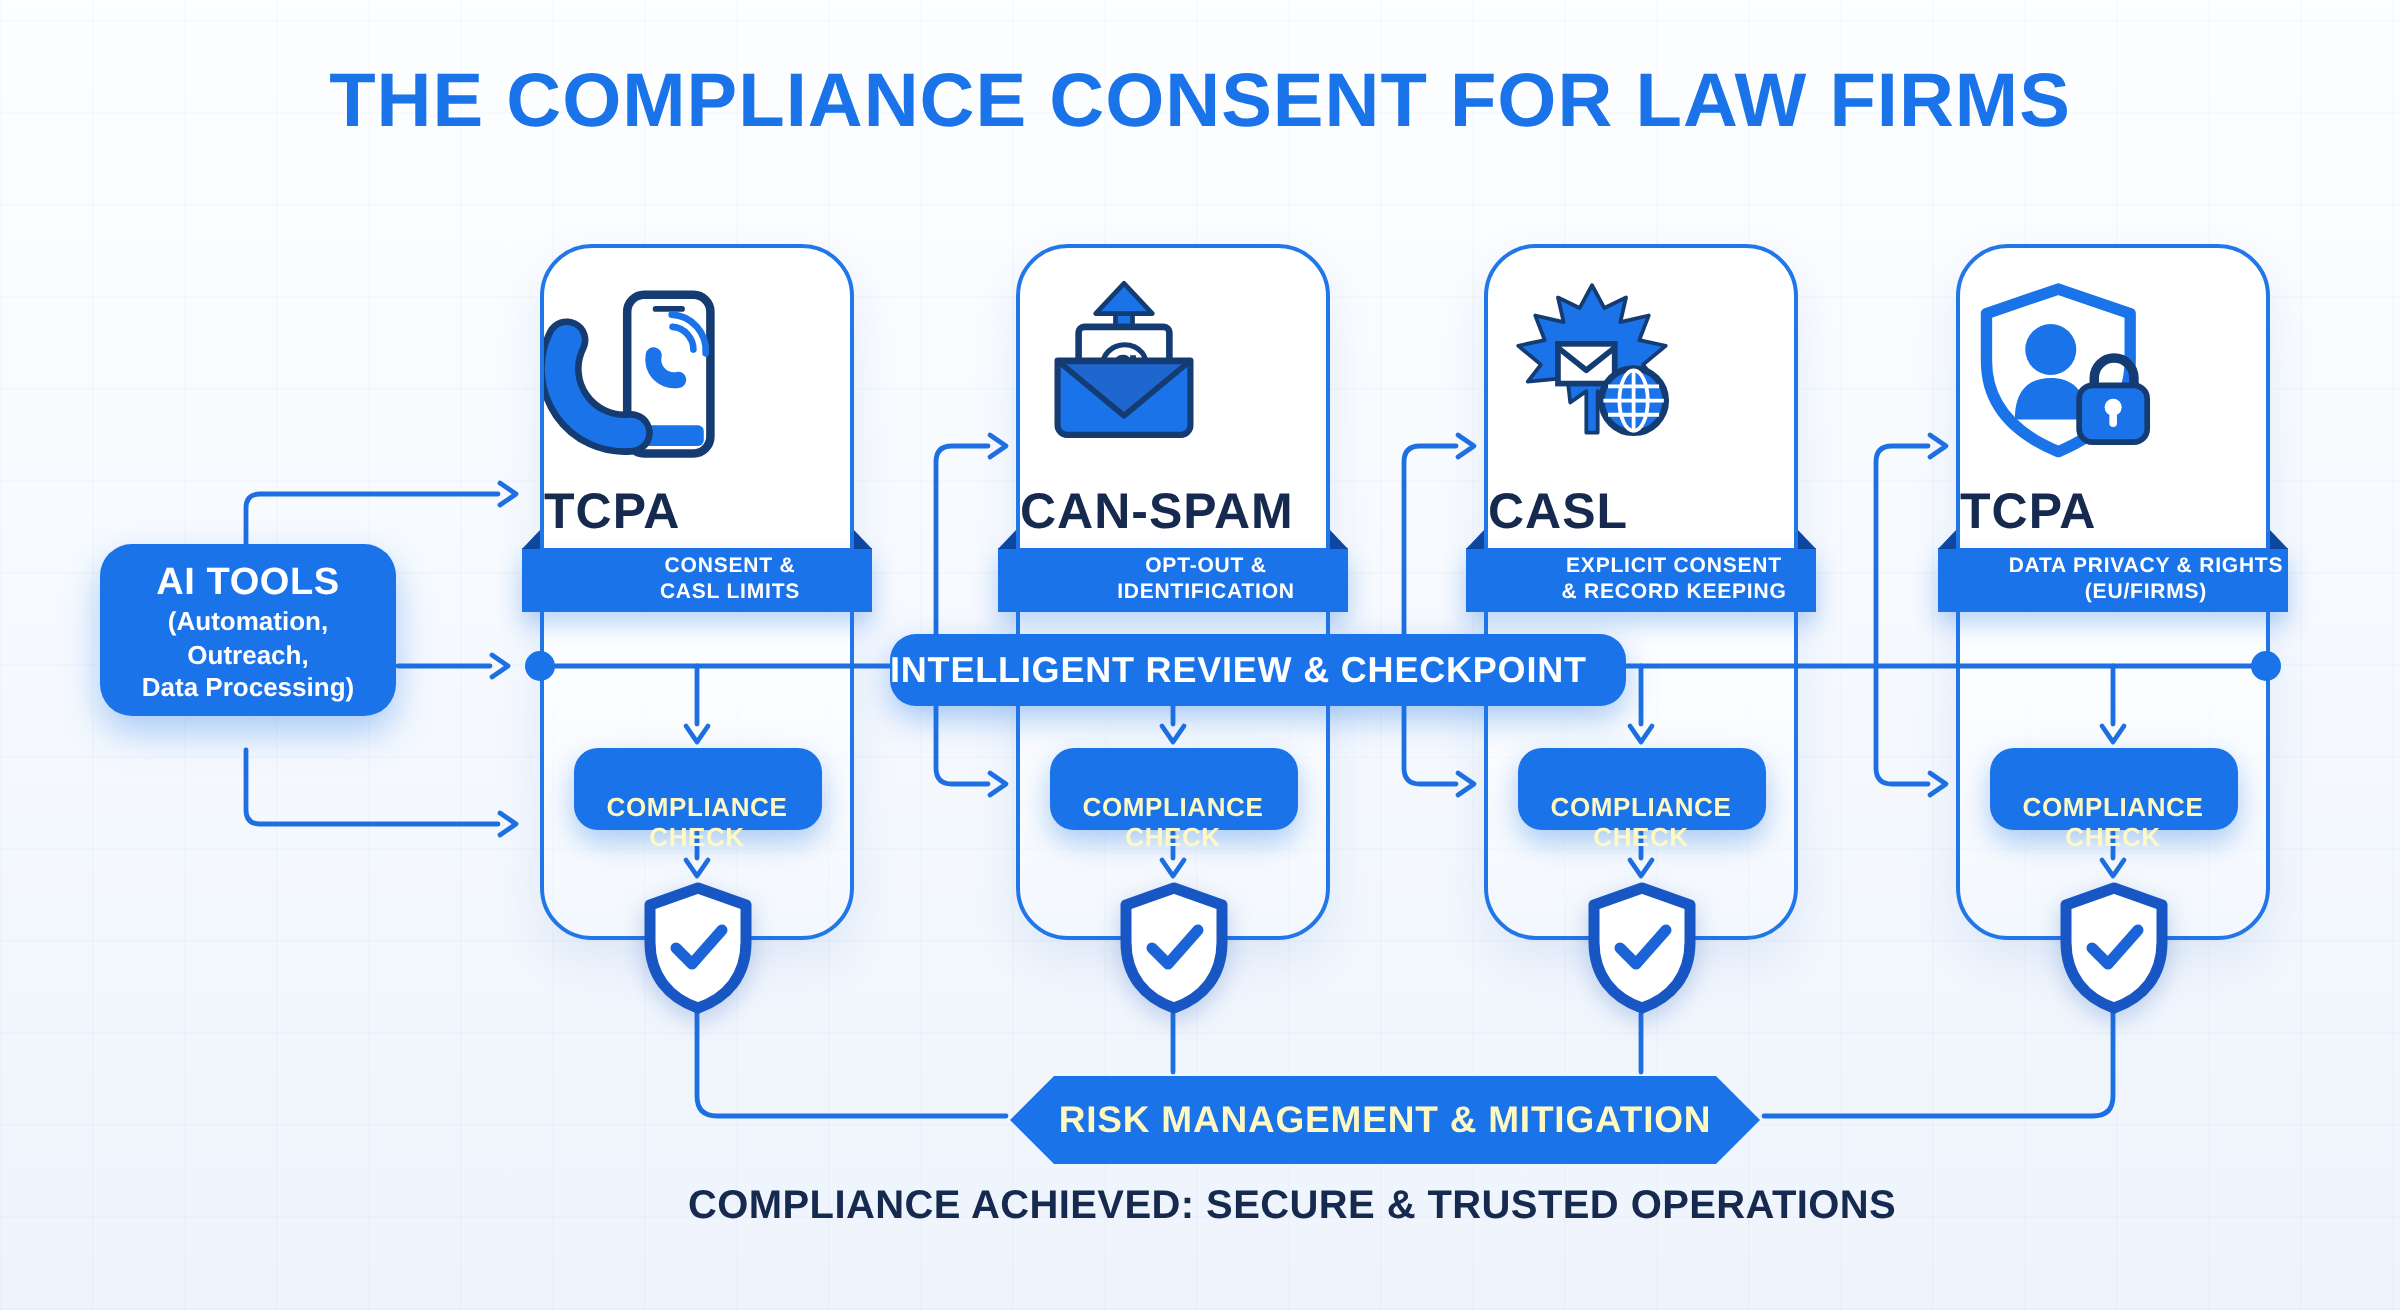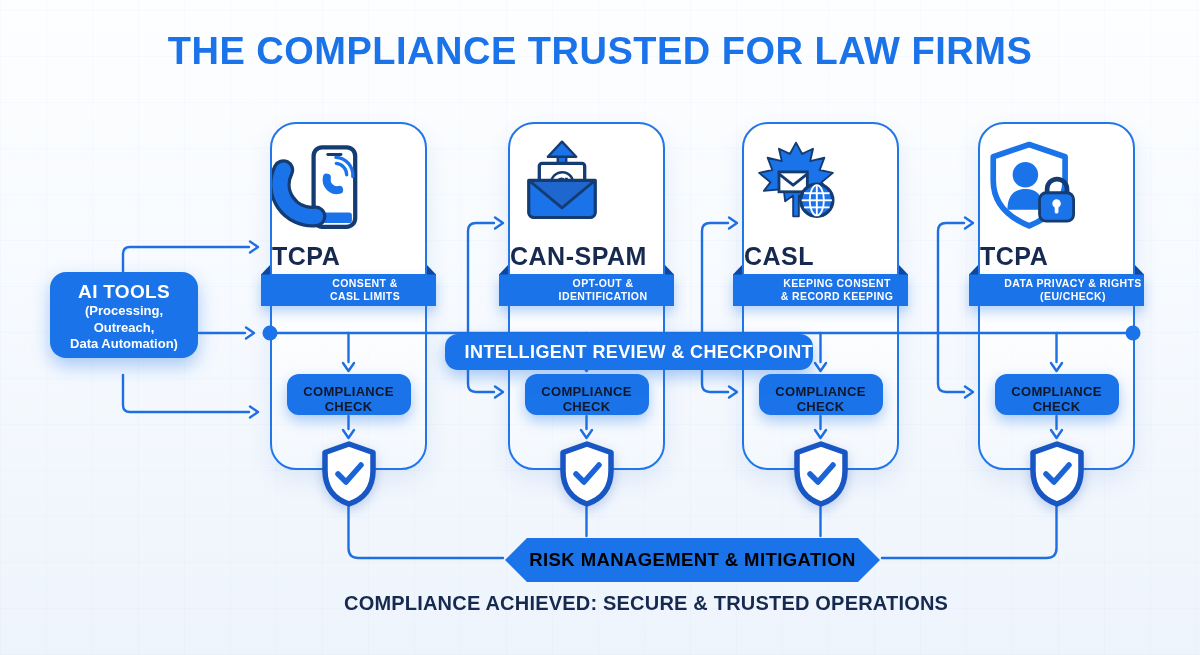--- a/index.html
+++ b/index.html
@@ -40,58 +40,58 @@
     background:#1a73e8; color:#fff; text-align:center; padding-top:3px; box-sizing:border-box;
     box-shadow:0 6px 12px rgba(26,115,232,0.30);
     padding-left:33px;
   }
   .ribbon .tag-line{font-size:10.5px; font-weight:800; letter-spacing:0.4px; line-height:1.22; white-space:nowrap;}
   .fold{position:absolute; top:-9px; width:9px; height:9.5px; background:#0d47a1;}
   .fold.left{left:0; clip-path:polygon(100% 0, 100% 100%, 0 100%);}
   .fold.right{right:0; clip-path:polygon(0 0, 0 100%, 100% 100%);}
   .check-btn{
     position:absolute; top:252px; left:50%; transform:translateX(-50%); z-index:8;
-    width:124px; height:41px; background:#1a73e8; border-radius:12px; color:#0f172a;
-    text-align:center; padding-top:10px; box-sizing:border-box;
+    width:124px; height:41px; background:#1a73e8; border-radius:12px; color:#fef9c3;
+    text-align:center; padding-top:22px; box-sizing:border-box;
     box-shadow:0 6px 14px rgba(26,115,232,0.35);
   }
   .check-btn .btn-line{font-size:13px; font-weight:800; line-height:1.18; letter-spacing:0.3px;}
   .shield-check{position:absolute; top:319px; left:50%; transform:translateX(-50%); z-index:8;
     filter:drop-shadow(0 4px 6px rgba(20,80,180,0.25));}
   
   .checkpoint-banner{
-    position:absolute; left:445px; top:334px; width:368px; height:36px; z-index:9;
-    background:#1a73e8; border-radius:13px; color:#fff; text-align:right; line-height:36px;
+    position:absolute; left:445px; top:317px; width:368px; height:36px; z-index:9;
+    background:#1a73e8; border-radius:13px; color:#fff; text-align:left; line-height:36px;
     font-size:18px; font-weight:800; letter-spacing:0.4px; white-space:nowrap;
     box-shadow:0 6px 16px rgba(26,115,232,0.38);
   }
   .risk-banner{
     position:absolute; left:505px; top:538px; width:375px; height:44px; z-index:8;
-    background:#1a73e8; color:#000000; text-align:center; line-height:44px;
+    background:#1a73e8; color:#fef9c3; text-align:center; line-height:44px;
     font-size:18.5px; font-weight:800; letter-spacing:0.4px; white-space:nowrap;
     clip-path:polygon(22px 0, calc(100% - 22px) 0, 100% 50%, calc(100% - 22px) 100%, 22px 100%, 0 50%);
   }
   .footer-text{
     position:absolute; top:592px; left:344px; width:600px; text-align:center; z-index:3;
     font-size:20px; font-weight:800; color:#16294f; letter-spacing:0.2px; white-space:nowrap;
   }
   #connectors{position:absolute; left:0; top:0; z-index:5; pointer-events:none;}
 </style>
 </head>
 <body>
 
 <div id="canvas">
 
-  <div class="title">THE COMPLIANCE TRUSTED FOR LAW FIRMS</div>
+  <div class="title">THE COMPLIANCE CONSENT FOR LAW FIRMS</div>
 
   <div class="ai-box">
     <div class="ai-heading">AI TOOLS</div>
-    <div class="ai-line">(Processing,</div>
+    <div class="ai-line">(Automation,</div>
     <div class="ai-line">Outreach,</div>
-    <div class="ai-line">Data Automation)</div>
+    <div class="ai-line">Data Processing)</div>
   </div>
 
   <div class="pillar p1">
     <div class="card">
       <div class="icon">
         <svg width="104" height="95" viewBox="0 0 110 95">
           <rect x="44" y="4" width="44" height="84" rx="9" fill="#ffffff" stroke="#143c72" stroke-width="4.5"></rect>
           <line x1="59" y1="11.5" x2="73" y2="11.5" stroke="#143c72" stroke-width="3" stroke-linecap="round"></line>
           <rect x="47.5" y="73" width="37" height="11" rx="3" fill="#1a73e8"></rect>
           <path d="M58 36 a11 11 0 0 0 13 13" stroke="#1a73e8" stroke-width="8.5" fill="none" stroke-linecap="round"></path>
@@ -166,21 +166,21 @@
           <line x1="63.5" y1="55.5" x2="90.5" y2="55.5" stroke="#ffffff" stroke-width="2"></line>
           <line x1="63.5" y1="70.5" x2="90.5" y2="70.5" stroke="#ffffff" stroke-width="2"></line>
           <line x1="77" y1="47" x2="77" y2="79" stroke="#ffffff" stroke-width="2"></line>
         </svg>
       </div>
       <div class="pillar-name">CASL</div>
     </div>
     <div class="ribbon">
       <div class="fold left"></div>
       <div class="fold right"></div>
-      <div class="tag-line">KEEPING CONSENT</div>
+      <div class="tag-line">EXPLICIT CONSENT</div>
       <div class="tag-line">&amp; RECORD KEEPING</div>
     </div>
     <div class="check-btn">
       <div class="btn-line">COMPLIANCE</div>
       <div class="btn-line">CHECK</div>
     </div>
     <div class="shield-check">
       <svg width="60" height="66" viewBox="0 0 60 66">
         <path d="M30 3 L54 11.5 V30 C54 47 44.5 58 30 63 C15.5 58 6 47 6 30 V11.5 Z" fill="#ffffff" stroke="#1856c4" stroke-width="5.5" stroke-linejoin="round"></path>
         <path d="M19 33 L27 41 L42 24" fill="none" stroke="#1a64d8" stroke-width="5.5" stroke-linecap="round" stroke-linejoin="round"></path>
@@ -200,21 +200,21 @@
           <circle cx="81" cy="66.5" r="4.5" fill="#ffffff"></circle>
           <rect x="79" y="68.5" width="4" height="8.5" rx="2" fill="#ffffff"></rect>
         </svg>
       </div>
       <div class="pillar-name">TCPA</div>
     </div>
     <div class="ribbon">
       <div class="fold left"></div>
       <div class="fold right"></div>
       <div class="tag-line">DATA PRIVACY &amp; RIGHTS</div>
-      <div class="tag-line">(EU/CHECK)</div>
+      <div class="tag-line">(EU/FIRMS)</div>
     </div>
     <div class="check-btn">
       <div class="btn-line">COMPLIANCE</div>
       <div class="btn-line">CHECK</div>
     </div>
     <div class="shield-check">
       <svg width="60" height="66" viewBox="0 0 60 66">
         <path d="M30 3 L54 11.5 V30 C54 47 44.5 58 30 63 C15.5 58 6 47 6 30 V11.5 Z" fill="#ffffff" stroke="#1856c4" stroke-width="5.5" stroke-linejoin="round"></path>
         <path d="M19 33 L27 41 L42 24" fill="none" stroke="#1a64d8" stroke-width="5.5" stroke-linecap="round" stroke-linejoin="round"></path>
       </svg>

